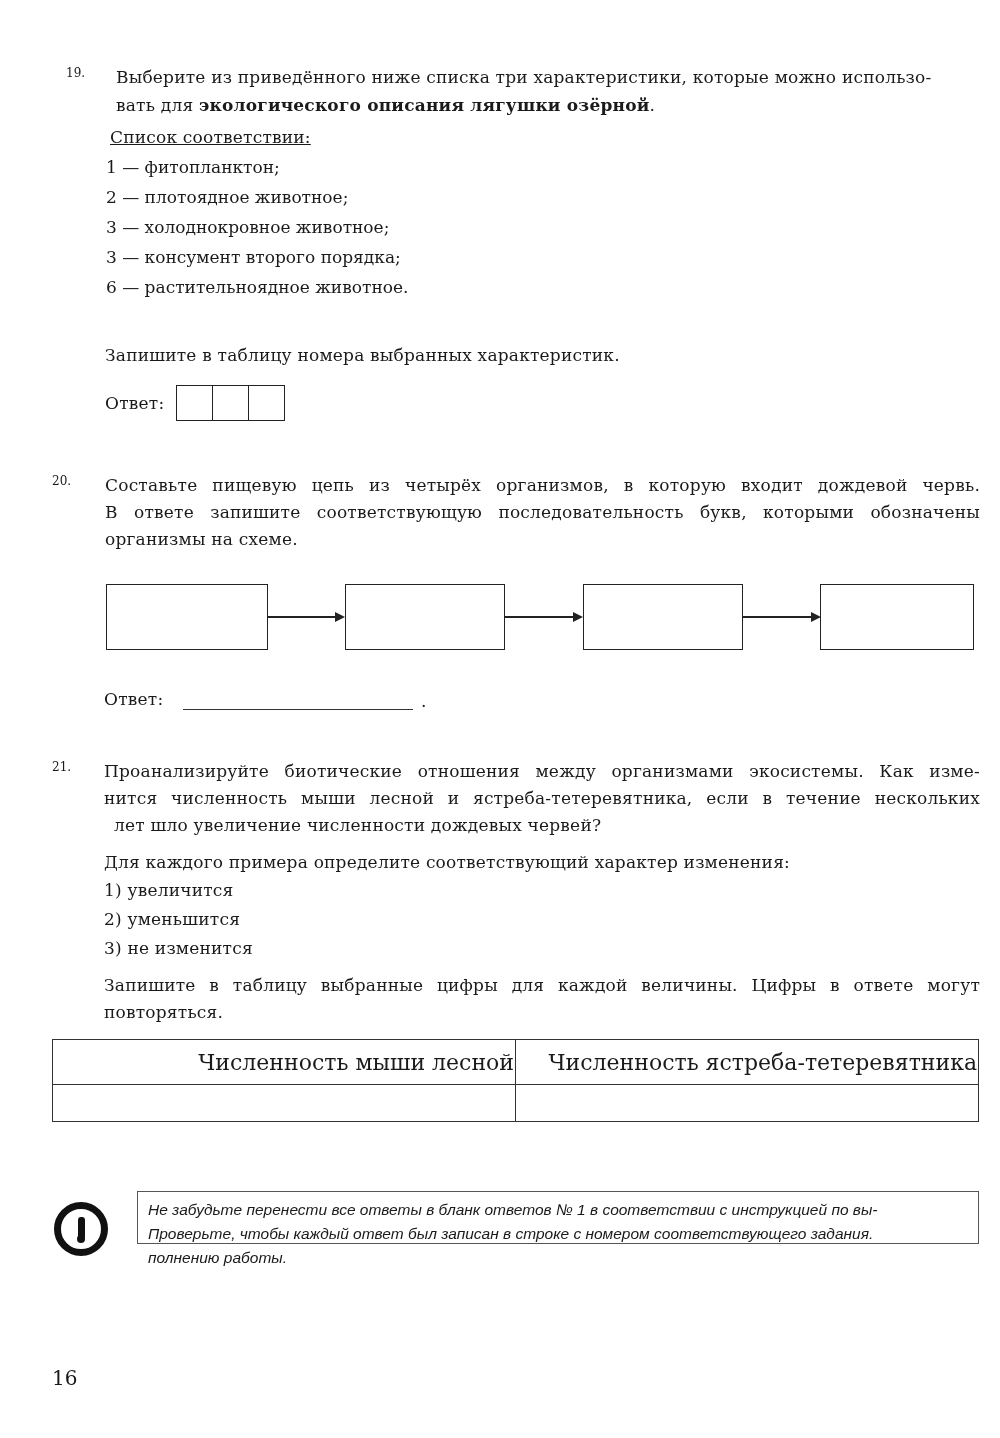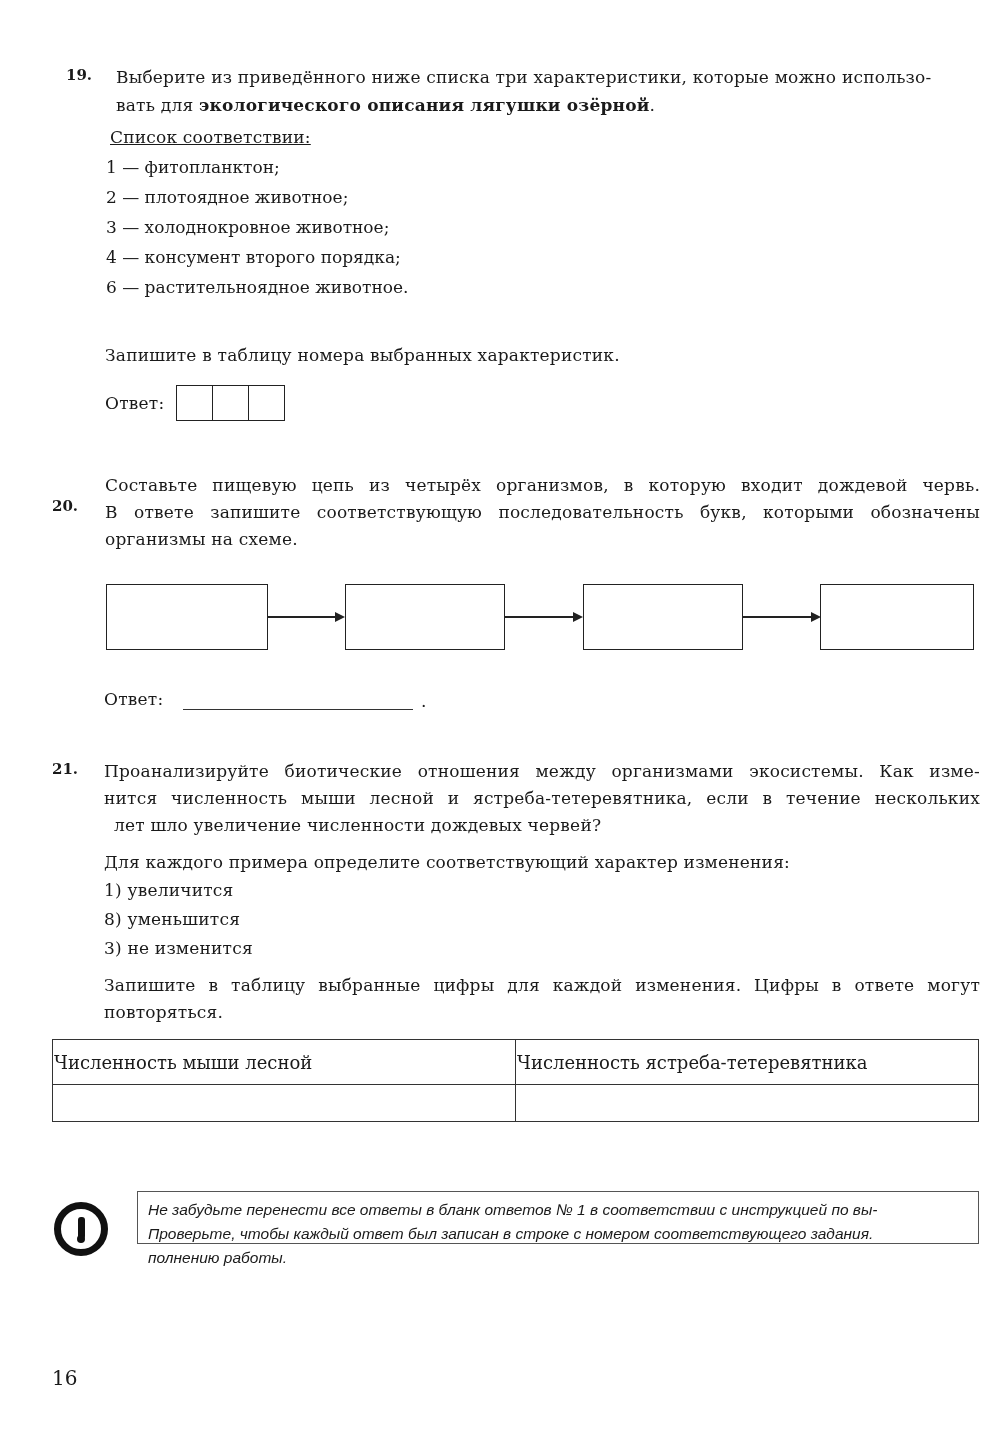--- a/index.html
+++ b/index.html
@@ -2,35 +2,35 @@
 <html><head>
 <meta charset="utf-8">
 <style>
   html, body { margin: 0; padding: 0; background: #ffffff; }
   body {
     width: 1000px; height: 1438px; position: relative; overflow: hidden;
     font-family: "DejaVu Serif", "Liberation Serif", serif;
     color: #1a1a1a;
   }
   .abs { position: absolute; }
-  .qnum { font-weight: bold; font-size: 15px; }
+  .qnum { font-weight: normal; font-size: 12px; }
   .txt { font-size: 17px; line-height: 27px; letter-spacing: 0.2px; }
   .txt b { font-weight: bold; }
   .underline { text-decoration: underline; }
   .list-line { font-size: 17px; line-height: 30px; }
   .answer-cells { display: flex; border: 1.5px solid #222; height: 34px; }
   .answer-cells span { width: 35px; border-right: 1.5px solid #222; }
   .answer-cells span:last-child { border-right: none; }
   .chain-box { position: absolute; border: 1.5px solid #222; background: #fff; }
   .arrow-line { position: absolute; height: 1.5px; background: #222; }
   .arrow-head { position: absolute; width: 0; height: 0;
     border-top: 5px solid transparent; border-bottom: 5px solid transparent;
     border-left: 10px solid #222; }
   table.ans { position: absolute; border-collapse: collapse; }
-  table.ans td { border: 1.5px solid #333; font-size: 18px; text-align: left; }
+  table.ans td { border: 1.5px solid #333; font-size: 22px; text-align: right; }
   .note-box {
     position: absolute; border: 1.5px solid #555; background: #fff;
     font-family: "Liberation Sans", "DejaVu Sans", sans-serif; font-style: italic;
     font-size: 15.5px; line-height: 24px; padding: 6px 8px 6px 10px; box-sizing: border-box;
   }
   .excl-icon {
     position: absolute; width: 54px; height: 54px; border: 7px solid #111; border-radius: 50%;
     box-sizing: border-box;
   }
   .excl-icon .bar { position: absolute; left: 50%; top: 8px; width: 7px; height: 22px; margin-left: -3.5px; background: #111; border-radius: 3px; }
@@ -42,33 +42,33 @@
 
 <div class="abs qnum" style="left:66px; top:66px;">19.</div>
 <div class="abs txt" style="left:116px; top:64px; width:870px; white-space:nowrap;">Выберите из приведённого ниже списка три характеристики, которые можно исполь­зо-</div>
 <div class="abs txt" style="left:116px; top:92px; white-space:nowrap;"><span>вать для </span><b>экологического описания лягушки озёрной</b><span>.</span></div>
 <div class="abs txt underline" style="left:110px; top:124px;">Список соответствии:</div>
 
 <div class="abs" style="left:106px; top:152px;">
   <div class="list-line">1 — фитопланктон;</div>
   <div class="list-line">2 — плотоядное животное;</div>
   <div class="list-line">3 — холоднокровное животное;</div>
-  <div class="list-line">4 — консумент второго порядка;</div>
+  <div class="list-line">3 — консумент второго порядка;</div>
   <div class="list-line">6 — растительноядное животное.</div>
 </div>
 
 <div class="abs txt" style="left:105px; top:342px;">Запишите в таблицу номера выбранных характеристик.</div>
 <div class="abs txt" style="left:105px; top:390px;">Ответ:</div>
 <div class="abs answer-cells" style="left:176px; top:385px;">
   <span></span>
   <span></span>
   <span></span>
 </div>
 
-<div class="abs qnum" style="left:52px; top:497px;">20.</div>
+<div class="abs qnum" style="left:52px; top:474px;">20.</div>
 <div class="abs txt" style="left:105px; top:472px; width:875px; text-align:justify; text-align-last:justify;">Составьте пищевую цепь из четырёх организмов, в которую входит дождевой червь.</div>
 <div class="abs txt" style="left:105px; top:499px; width:875px; text-align:justify; text-align-last:justify;">В ответе запишите соответствующую последовательность букв, которыми обозначены</div>
 <div class="abs txt" style="left:105px; top:526px;text-align:right;">организмы на схеме.</div>
 
 <div>
   <div class="chain-box" style="left:106px; top:584px; width:160px; height:64px;"></div>
   <div class="arrow-line" style="left:267px; top:616px; width:69px;"></div>
   <div class="arrow-head" style="left:335px; top:612px;"></div>
 
   <div class="chain-box" style="left:345px; top:584px; width:158px; height:64px;"></div>
@@ -87,25 +87,25 @@
 <div class="abs txt" style="left:421px; top:688px;">.</div>
 
 <div class="abs qnum" style="left:52px; top:760px;">21.</div>
 <div class="abs txt" style="left:104px; top:758px; width:876px; text-align:justify; text-align-last:justify;">Проанализируйте биотические отношения между организмами экосистемы. Как изме-</div>
 <div class="abs txt" style="left:104px; top:785px; width:876px; text-align:justify; text-align-last:justify;">нится численность мыши лесной и ястреба-тетеревятника, если в течение нескольких</div>
 <div class="abs txt" style="left:104px; top:812px;margin-left:10px;">лет шло увеличение численности дождевых червей?</div>
 
 <div class="abs txt" style="left:104px; top:849px;">Для каждого примера определите соответствующий характер изменения:</div>
 <div class="abs" style="left:104px; top:876px;">
   <div class="txt" style="line-height:29px;">1) увеличится</div>
-  <div class="txt" style="line-height:29px;">8) уменьшится</div>
+  <div class="txt" style="line-height:29px;">2) уменьшится</div>
   <div class="txt" style="line-height:29px;">3) не изменится</div>
 </div>
 
-<div class="abs txt" style="left:104px; top:972px; width:876px; text-align:justify; text-align-last:justify;">Запишите в таблицу выбранные цифры для каждой изменения. Цифры в ответе могут</div>
+<div class="abs txt" style="left:104px; top:972px; width:876px; text-align:justify; text-align-last:justify;">Запишите в таблицу выбранные цифры для каждой величины. Цифры в ответе могут</div>
 <div class="abs txt" style="left:104px; top:999px;">повторяться.</div>
 
 <table class="ans" style="left:52px; top:1039px; width:927px;">
   <tbody>
       <tr style="height:45px;">
     <td style="width:50%;">Численность мыши лесной</td>
     <td style="width:50%;">Численность ястреба-тетеревятника</td>
   </tr>
   <tr style="height:37px;">
     <td></td>

